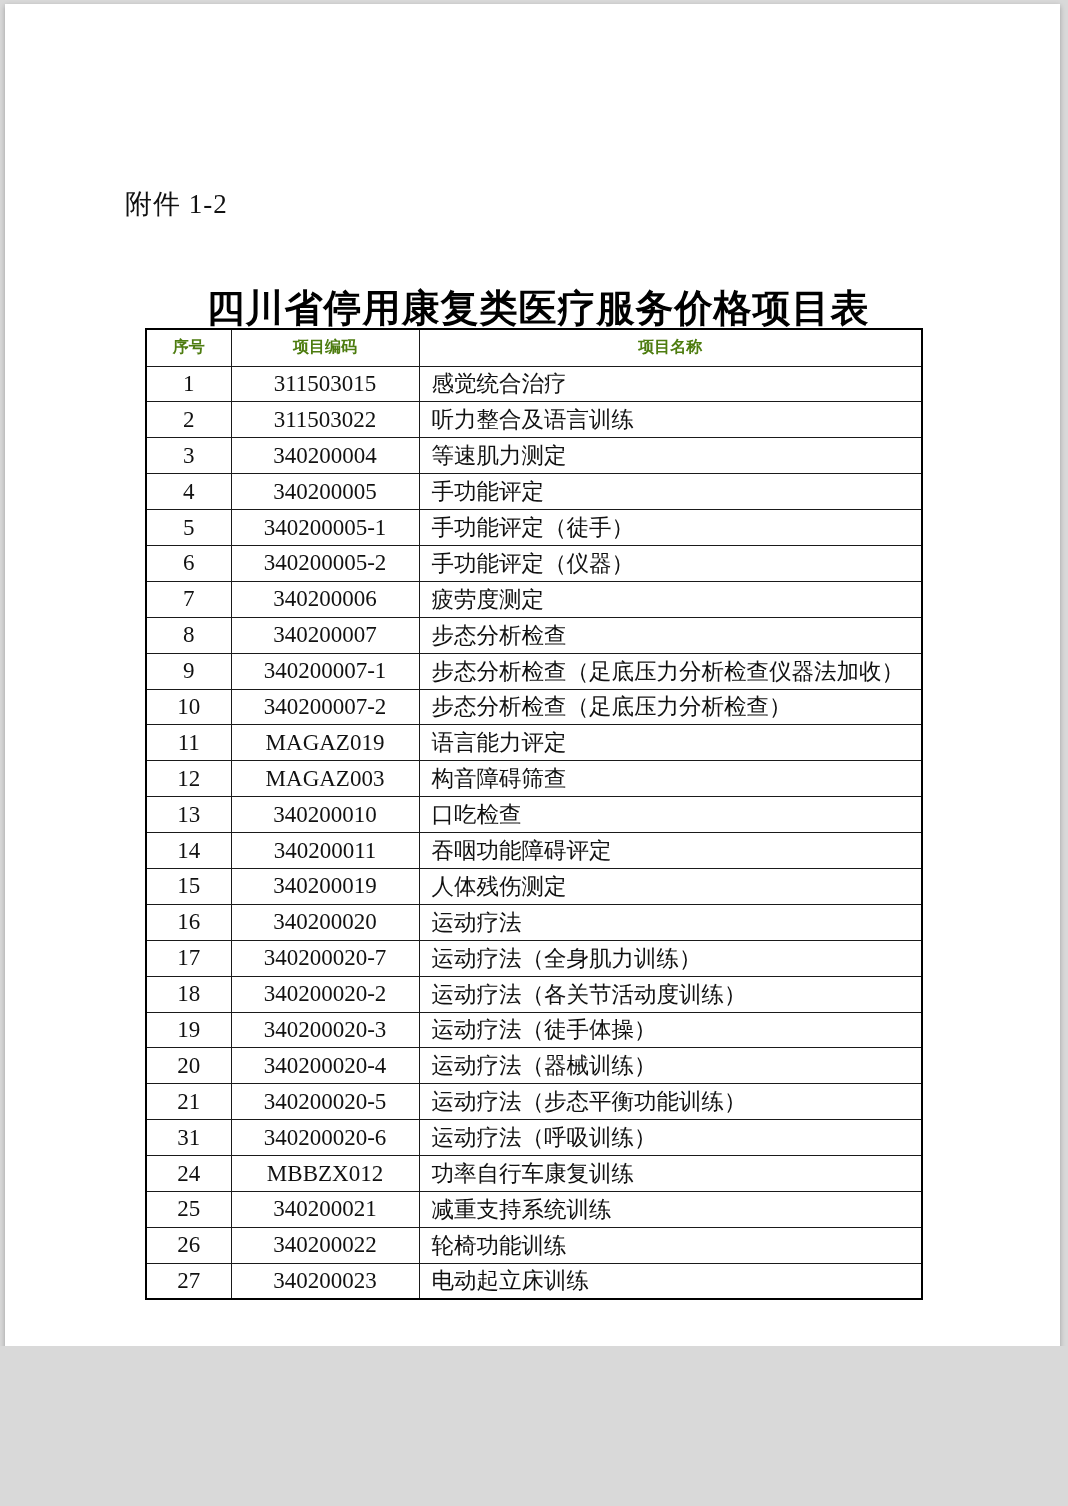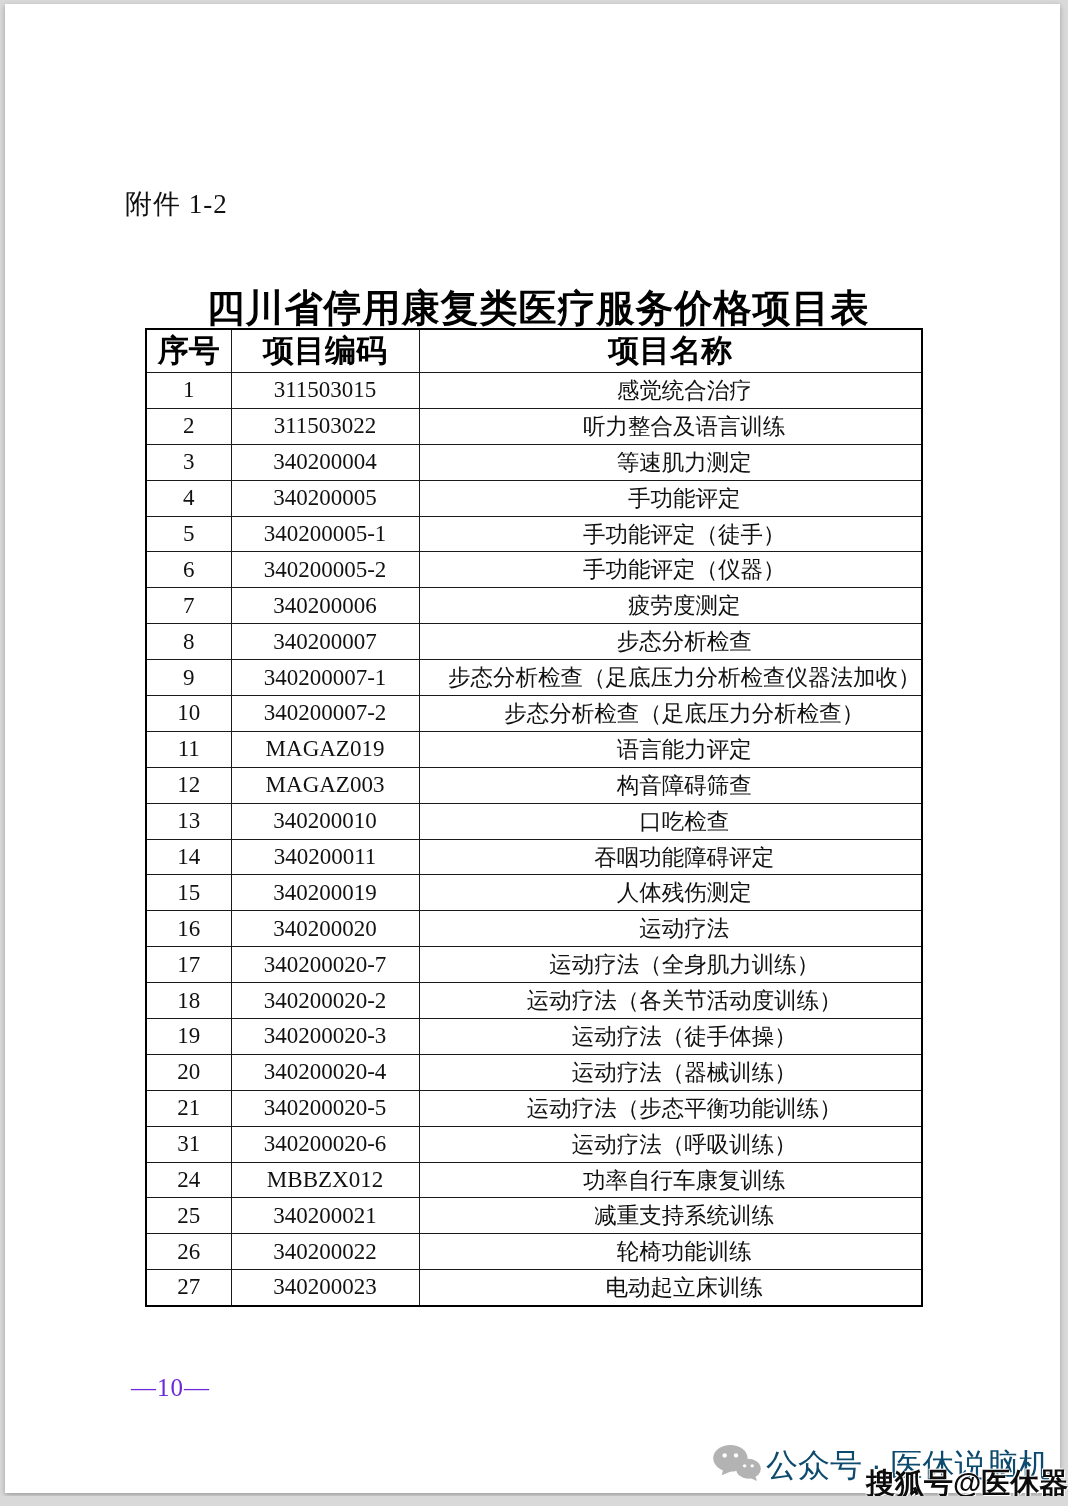--- a/index.html
+++ b/index.html
@@ -1,21 +1,21 @@
 <!DOCTYPE html>
 <html><head>
 <meta charset="utf-8">
 <style>
   * { margin: 0; padding: 0; box-sizing: border-box; }
   html, body { width: 1068px; background: #d9d9d9; }
   body { font-family: "Liberation Serif", "DejaVu Serif", serif; }
   #screen {
     position: relative;
     width: 1068px;
-    height: 1496px;
+    height: 1346px;
     background: #d9d9d9;
     overflow: hidden;
   }
   .page {
     position: absolute;
     left: 5px; top: 4px;
     width: 1055px; height: 1489px;
     background: #ffffff;
     box-shadow: 0 2px 5px rgba(0,0,0,0.28);
   }
@@ -47,38 +47,38 @@
   .price-table col.c-no   { width: 85px; }
   .price-table col.c-code { width: 188px; }
   .price-table col.c-name { width: 503px; }
   .price-table th, .price-table td {
     border: 1.4px solid #1a1a1a;
     white-space: nowrap;
     overflow: hidden;
   }
   .price-table th {
     height: 37px;
-    font-size: 31px;
+    font-size: 16px;
     font-weight: bold;
-    color: #000000;
+    color: #4d7c0f;
     text-align: center;
     font-family: Liberation Serif, serif;
   }
   .price-table td {
     height: 35.9px;
     font-size: 23px;
     color: #111;
   }
   .price-table td.no, .price-table td.code {
     text-align: center;
     font-family: "Liberation Serif", "DejaVu Serif", serif;
   }
   .price-table td.name {
-    text-align: center;
-    padding-left: 28px;
+    text-align: left;
+    padding-left: 12px;
     font-size: 22.5px;
   }
   .page-number {
     position: absolute;
     left: 131px; top: 1374px;
     font-size: 25px;
     color: #6d28d9;
     letter-spacing: 1px;
   }
   .watermark-gray {

